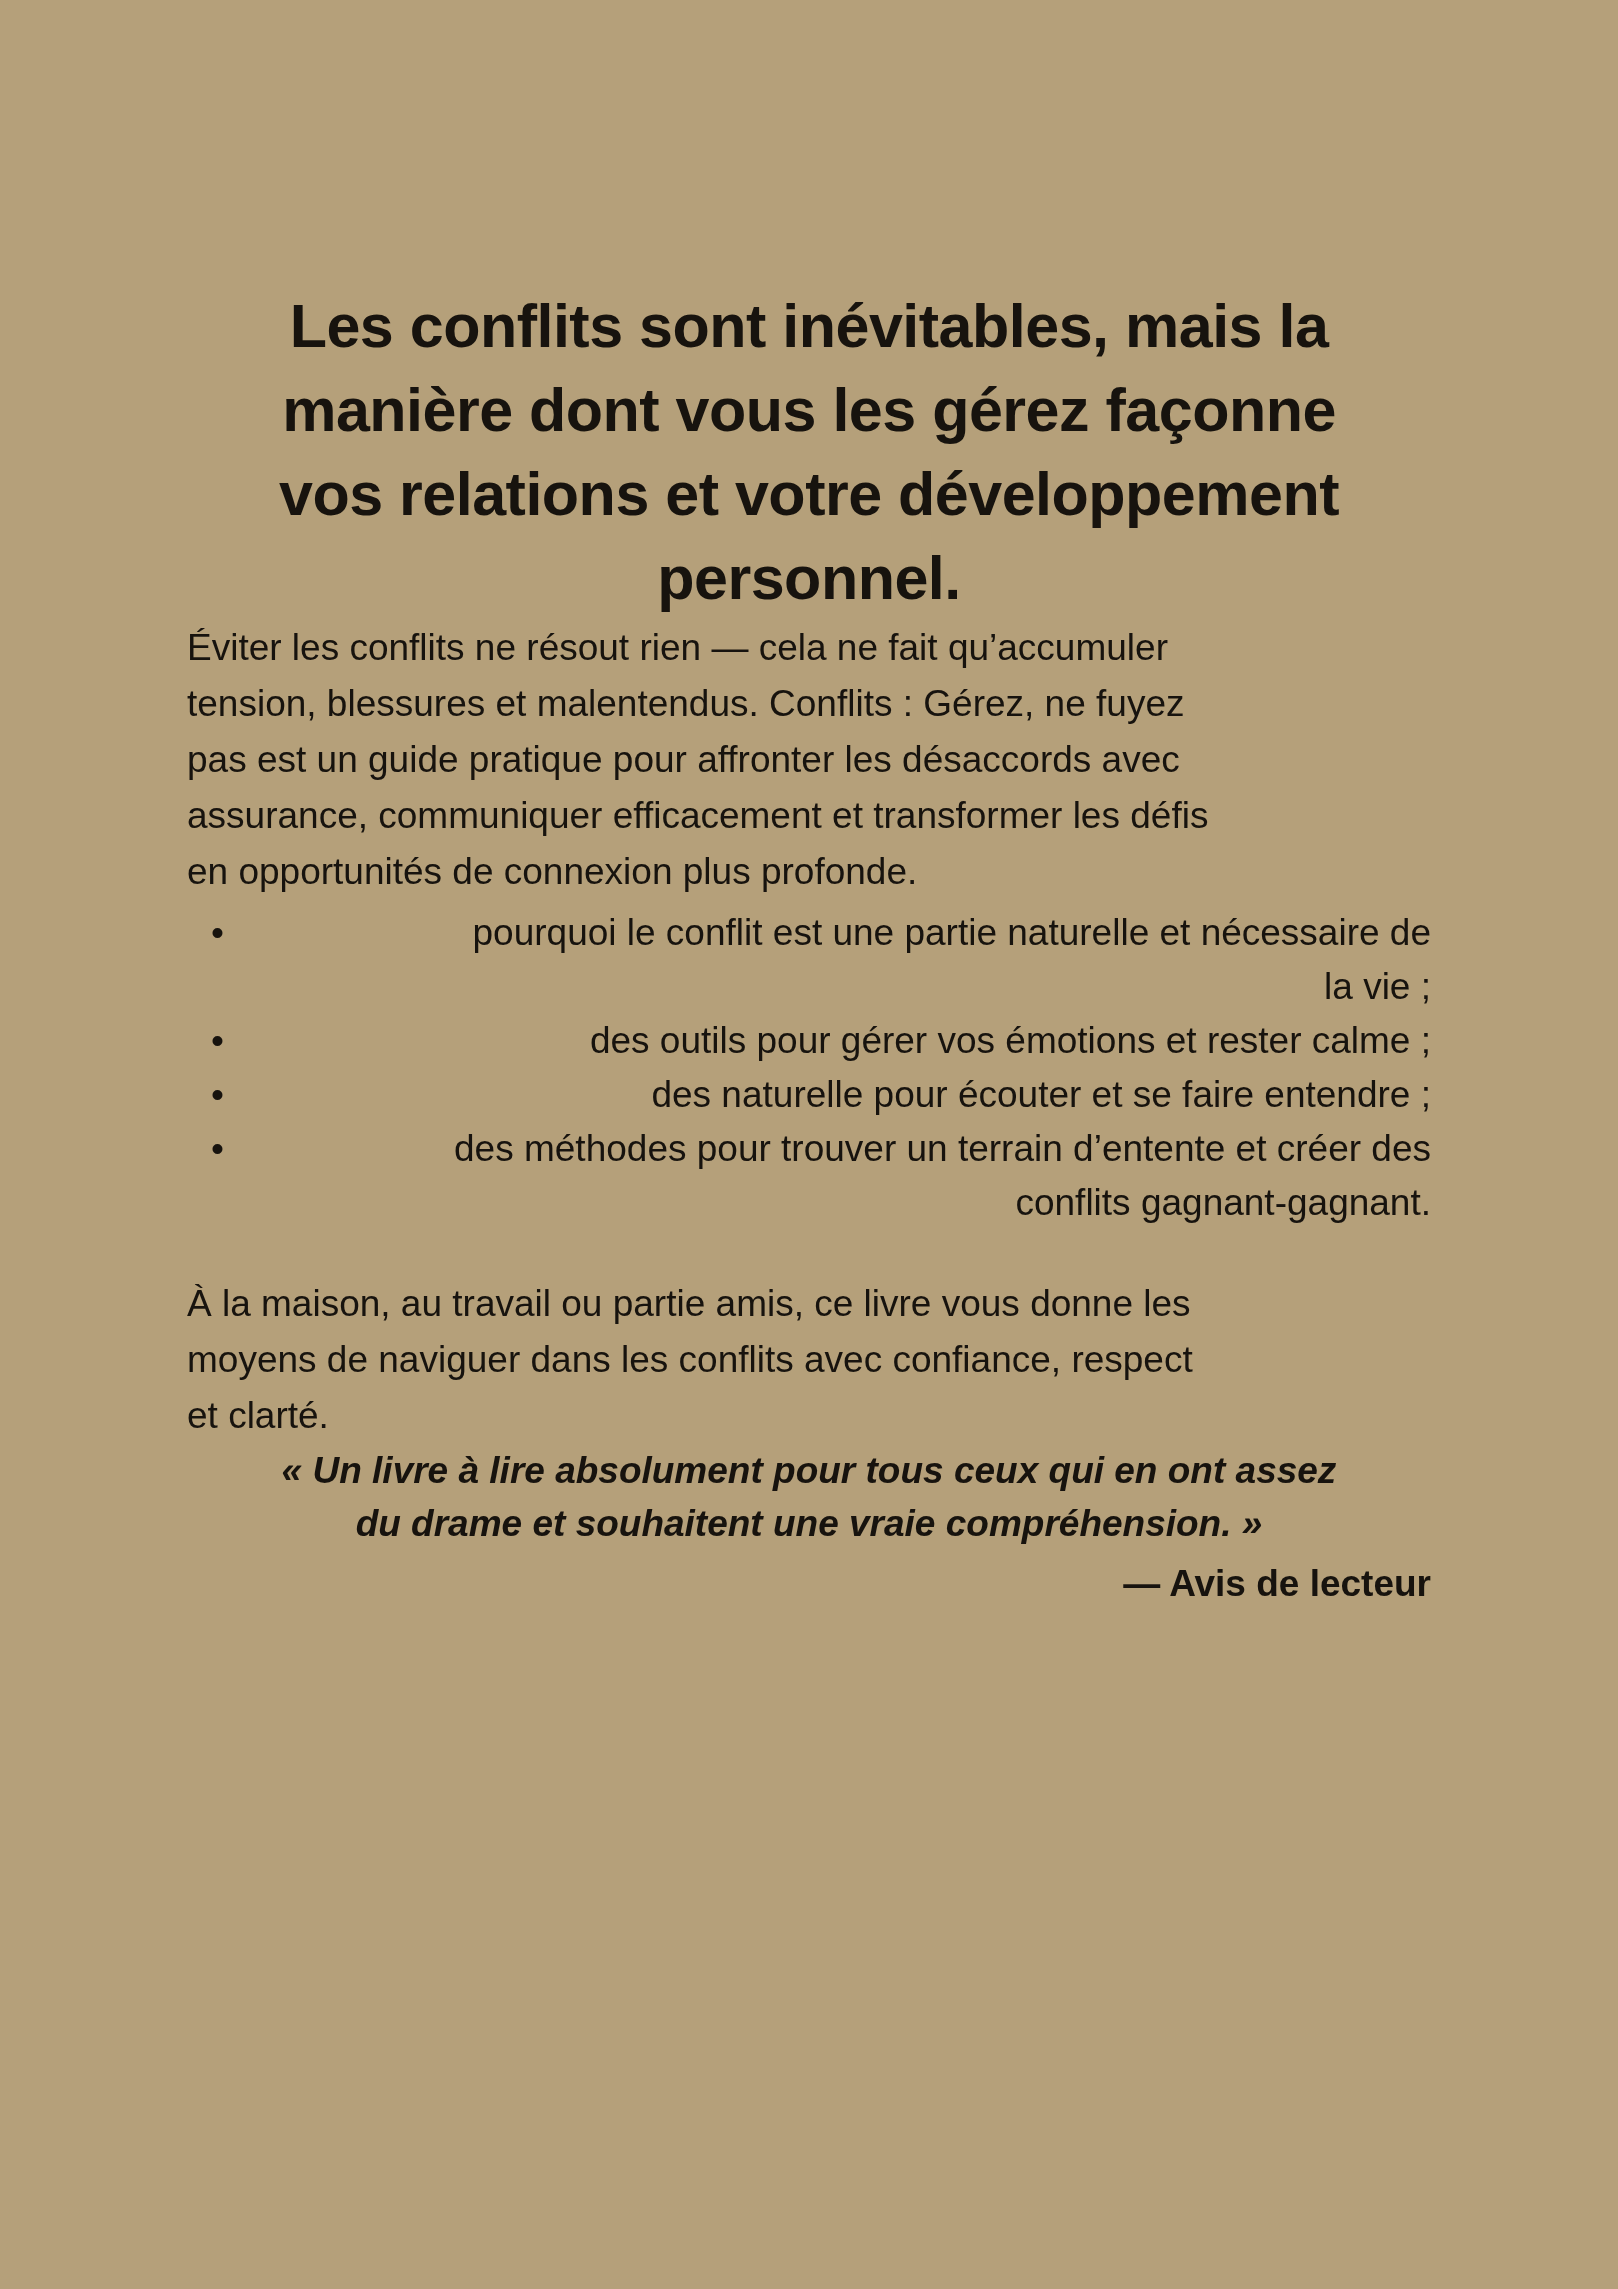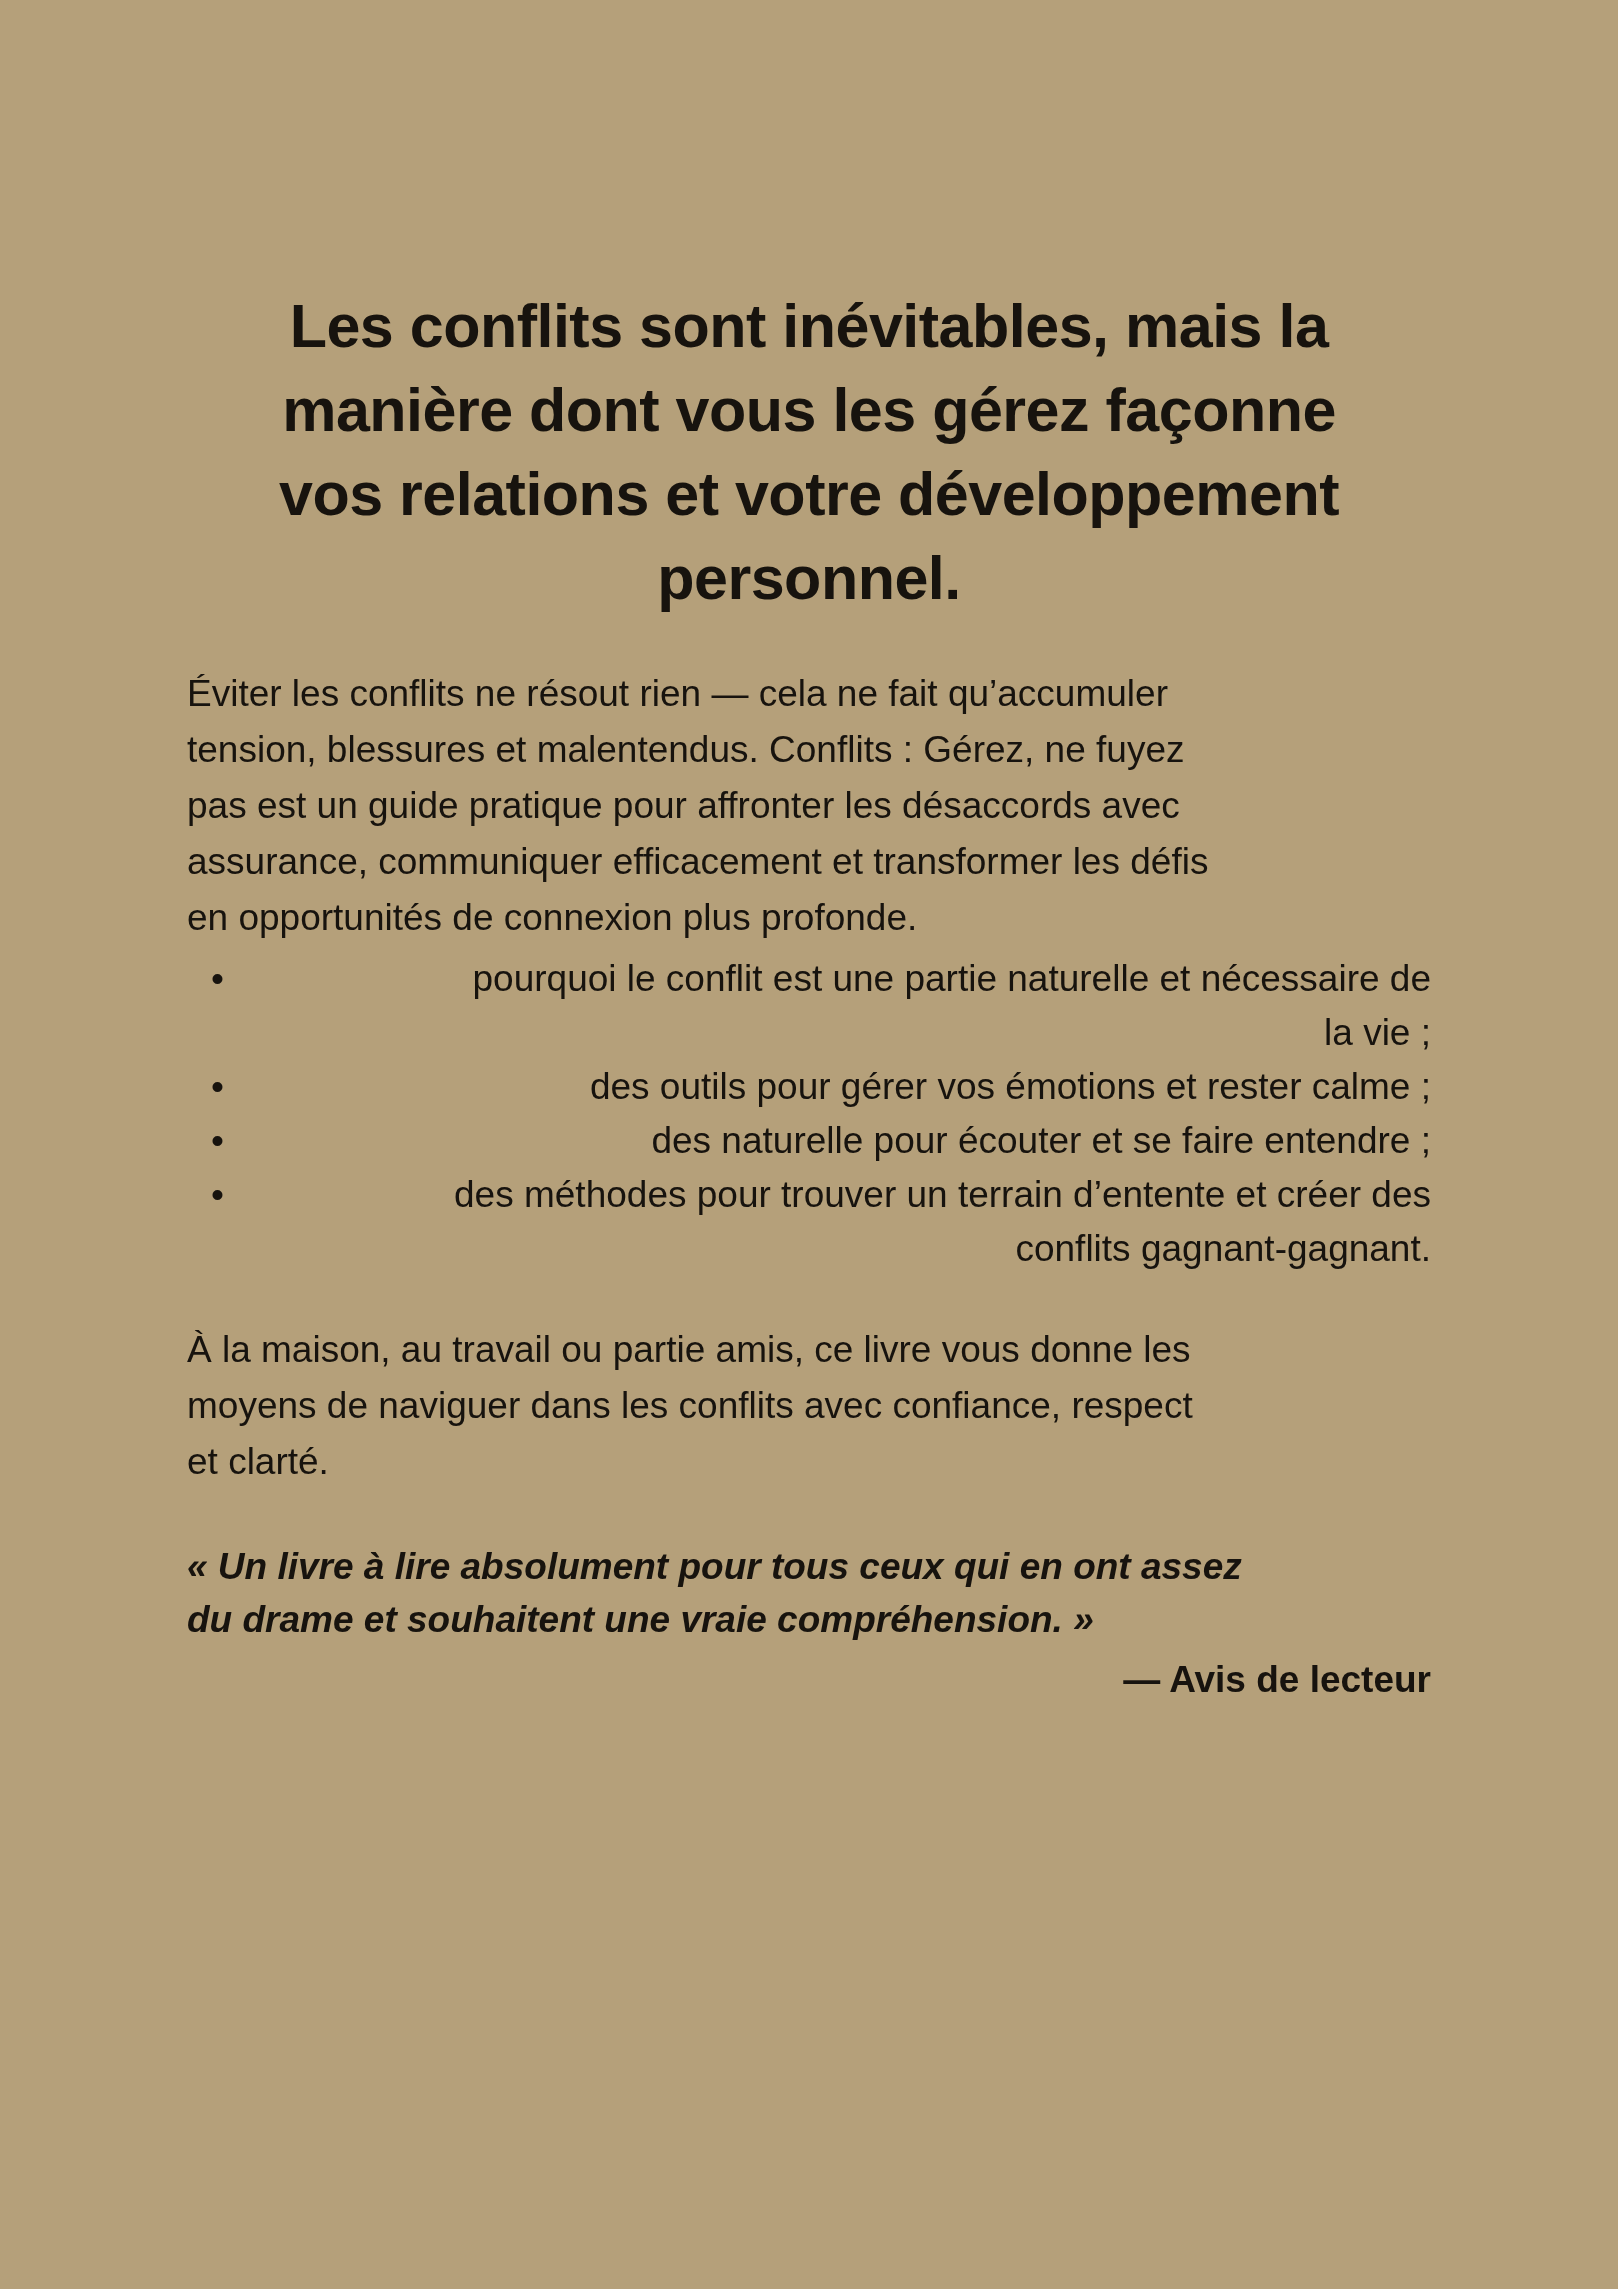--- a/index.html
+++ b/index.html
@@ -31,21 +31,21 @@
     font-weight: bold;
     letter-spacing: -0.5px;
     text-align: center;
     white-space: pre-line;
   }
   .body-par {
     font-size: 37px;
     line-height: 56px;
     white-space: pre-line;
   }
-  .intro { margin-top: 46px; }
+  .intro { }
   .list-title {
     margin-top: 44px;
     font-size: 37px;
     line-height: 56px;
     font-weight: bold;
   }
   ul.bullets {
     list-style: none;
     margin-top: 5.5px;
     font-size: 37px;
@@ -59,26 +59,26 @@
     flex: 0 0 74px;
     padding-left: 24px;
   }
   ul.bullets .li-text {
     flex: 1 1 auto;
     white-space: pre-line;
     text-align: right;
   }
   .closing { margin-top: 46px; }
   .quote {
-    margin-top: 50px;
     font-size: 37px;
     line-height: 53px;
     font-weight: bold;
     font-style: italic;
     white-space: pre-line;
+    text-align: center;
   }
   .attribution {
     margin-top: 7.4px;
     font-size: 37px;
     line-height: 53px;
     font-weight: bold;
     text-align: right;
   }
 </style>
 </head>

